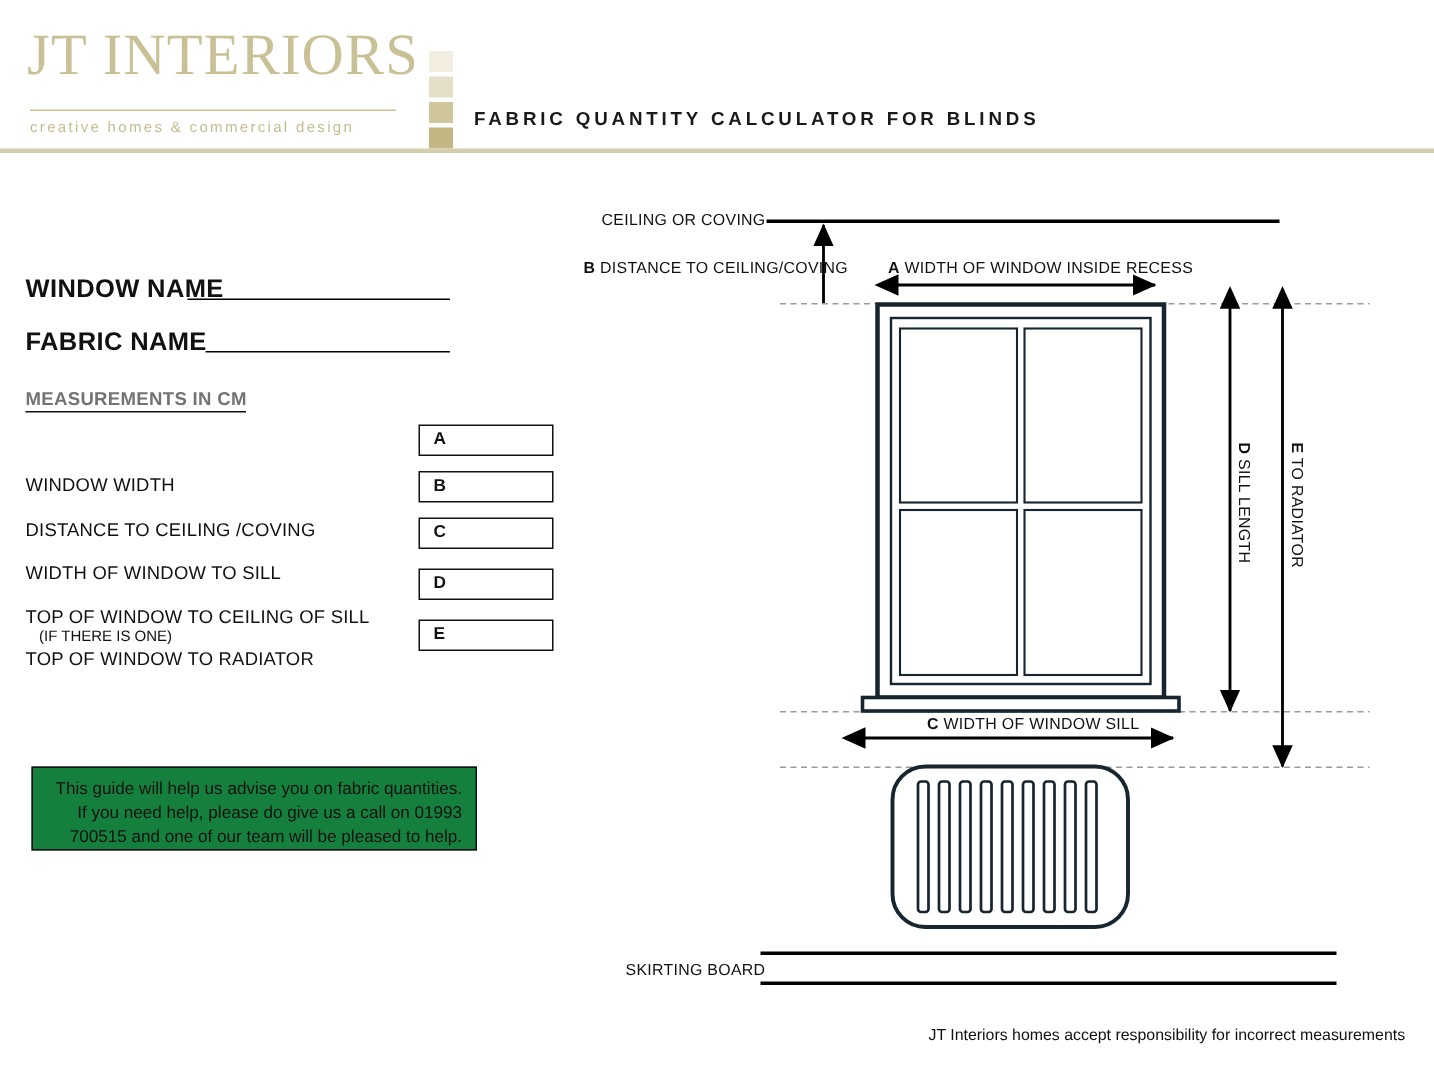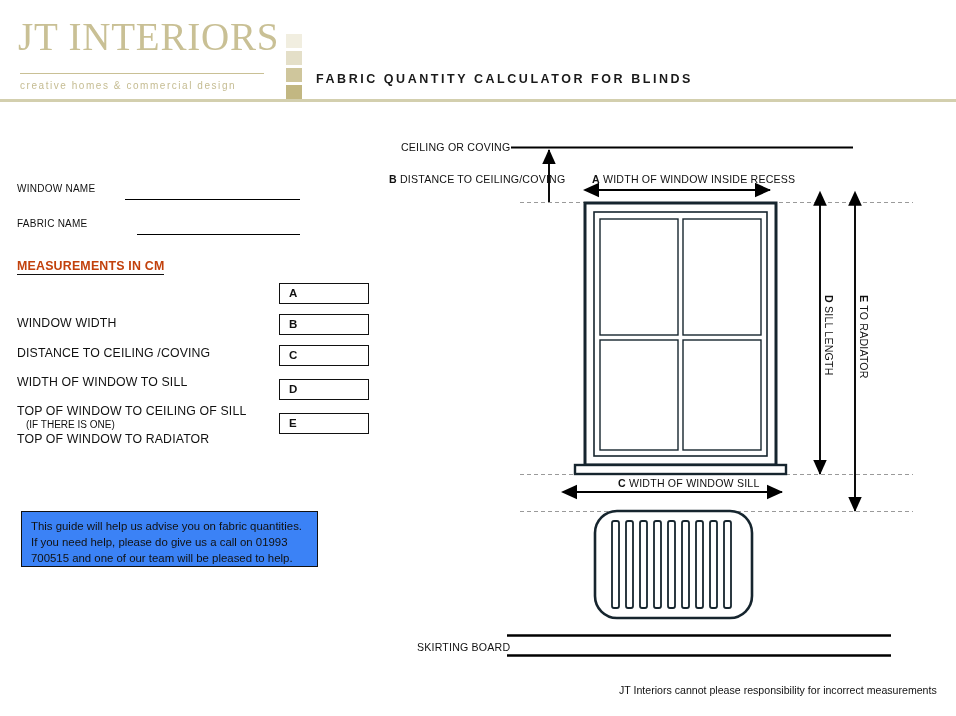--- a/index.html
+++ b/index.html
@@ -84,45 +84,46 @@
     font-size: 12.5px;
     font-weight: bold;
     letter-spacing: 2.55px;
     color: #1a1a1a;
     white-space: nowrap;
   }
 
   
   .form-label {
     position: absolute;
-    font-size: 10px;
+    font-size: 17px;
     letter-spacing: 0.25px;
     color: #111111;
     white-space: nowrap;
+    font-weight: bold;
   }
   .name-rule {
     position: absolute;
     height: 1.4px;
     background: #000000;
     width: 175px;
     left: 125px;
   }
   #window-name-label { left: 17px; top: 183px; }
   #window-name-rule  { top: 199px; }
   #fabric-name-label { left: 17px; top: 218px; }
   #fabric-name-rule  { top: 234px; left: 137px; width: 163px; }
 
   #measurements-heading {
     position: absolute;
     left: 17px;
     top: 259px;
     font-size: 12.4px;
     font-weight: bold;
     letter-spacing: 0.2px;
-    color: #c2410c;
+    color: #737373;
     border-bottom: 1.4px solid #111111;
     padding-bottom: 1px;
     white-space: nowrap;
   }
 
   .measure-row-label {
     position: absolute;
     left: 17px;
     font-size: 12.3px;
     letter-spacing: 0.15px;
@@ -156,22 +157,23 @@
   }
 
   #note-box {
     position: absolute;
     left: 21px;
     top: 511px;
     width: 297px;
     height: 56px;
     border: 1.3px solid #111111;
     box-sizing: border-box;
-    background: #3b82f6;
+    background: #15803d;
     padding: 6px 9px 0 9px;
+    text-align: right;
   }
   #note-box p {
     margin: 0;
     font-size: 11.4px;
     line-height: 16px;
     color: #111111;
     white-space: pre-line;
   }
 
   
@@ -329,15 +331,15 @@
   <div class="d-label" style="left:592px; top:173px;"><b>A</b> <span>WIDTH OF WINDOW INSIDE RECESS</span></div>
 
   <div class="d-label" style="left:618px; top:477px;"><b>C</b> <span>WIDTH OF WINDOW SILL</span></div>
 
   <div class="d-label-vert" style="left:835px; top:295px;"><b>D</b> <span>SILL LENGTH</span></div>
 
   <div class="d-label-vert" style="left:870px; top:295px;"><b>E</b> <span>TO RADIATOR</span></div>
 
   <div class="d-label" style="left:417px; top:641px;">SKIRTING BOARD</div>
 
-  <div id="footer-disclaimer">JT Interiors cannot please responsibility for incorrect measurements</div>
+  <div id="footer-disclaimer">JT Interiors homes accept responsibility for incorrect measurements</div>
 
 </div>
 
 </body></html>

